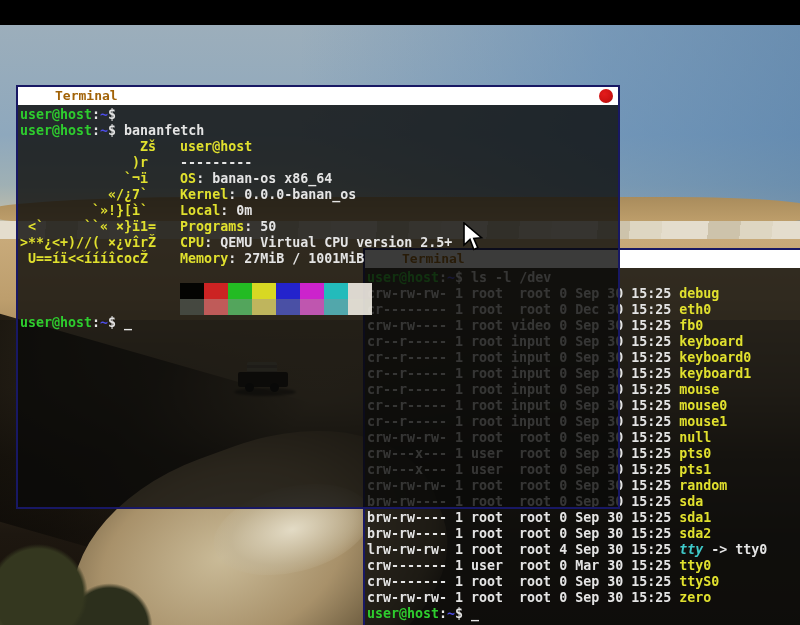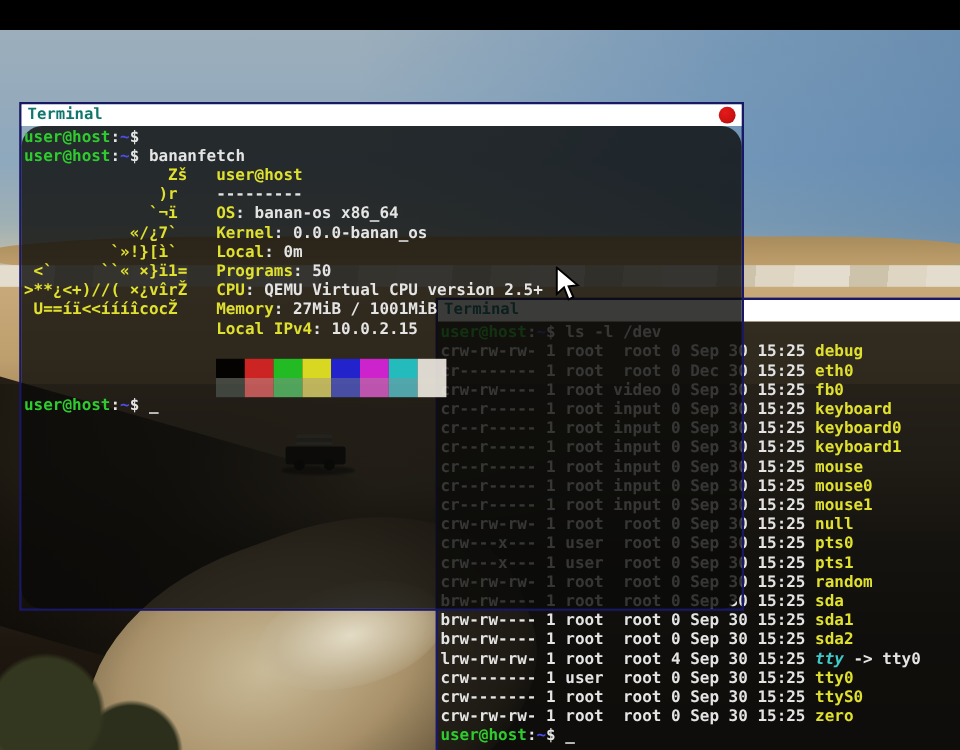--- a/index.html
+++ b/index.html
@@ -41,27 +41,27 @@
       background:rgba(0,0,0,.55);filter:blur(1px);}
   .truck .cargo{position:absolute;left:9px;top:0;width:30px;height:12px;border-radius:2px;
       background:repeating-linear-gradient(to bottom,#87806c 0 3px,#6d6654 3px 6px);}
   .truck .body{position:absolute;left:0;top:10px;width:50px;height:15px;border-radius:2px;background:#16130d;}
   .truck .w1,.truck .w2{position:absolute;top:21px;width:9px;height:9px;border-radius:50%;background:#070605;}
   .truck .w1{left:7px}.truck .w2{right:9px}
   
   .window{position:absolute;border:2px solid var(--window-border,#181864);box-sizing:border-box;}
   .titlebar{height:18px;background:var(--titlebar,#fff);position:relative;display:flex;align-items:center;
             padding-left:5px;box-sizing:border-box;}
-  .titlebar .title{font:700 13px/18px "DejaVu Sans Mono",monospace;color:#0f766e;}
+  .titlebar .title{font:700 13px/18px "DejaVu Sans Mono",monospace;color:#a16207;margin-left:32px;}
   .closebtn{position:absolute;right:5px;top:2px;width:14px;height:14px;cursor:pointer;}
   .closebtn .dot{display:block;width:14px;height:14px;border-radius:50%;
       background:radial-gradient(circle at 38% 35%,#e41b1b 0%,var(--close-red,#c11) 60%,#8f0d0d 100%);}
   .content{position:absolute;left:0;top:18px;right:0;bottom:0;padding:2px 0 0 2px;box-sizing:border-box;}
   .t1{left:16px;top:60px;width:604px;height:424px;z-index:3;}
-  .t1 .content{background:rgba(10,10,9,.8);border-radius:17px;}
+  .t1 .content{background:rgba(10,10,9,.8);}
   .t2{left:363px;top:223px;width:460px;height:400px;z-index:2;}
   .t2 .content{background:rgba(12,12,11,.8);}
   
   .term{margin:0;font:700 13.3px/16px "DejaVu Sans Mono",monospace;color:var(--white,#e4e4e4);}
   .tl{height:16px;white-space:pre;}
   .g{color:var(--green,#2ecc2e);} .y{color:var(--yellow,#e0e02e);} .w{color:var(--white,#e4e4e4);}
   .b{color:var(--blue,#4d4de8);} .c{color:var(--cyan,#3fc9c9);font-style:italic;}
   .sw{display:inline-block;width:3ch;height:16px;vertical-align:top;}
   
   .cursor{position:absolute;left:462px;top:197px;width:22px;height:30px;z-index:10;pointer-events:none;}
@@ -111,21 +111,21 @@
             <div class="tl"><span class="w">cr--r----- 1 root input 0 Sep 30 15:25 </span><span class="y">mouse0</span></div>
             <div class="tl"><span class="w">cr--r----- 1 root input 0 Sep 30 15:25 </span><span class="y">mouse1</span></div>
             <div class="tl"><span class="w">crw-rw-rw- 1 root  root 0 Sep 30 15:25 </span><span class="y">null</span></div>
             <div class="tl"><span class="w">crw---x--- 1 user  root 0 Sep 30 15:25 </span><span class="y">pts0</span></div>
             <div class="tl"><span class="w">crw---x--- 1 user  root 0 Sep 30 15:25 </span><span class="y">pts1</span></div>
             <div class="tl"><span class="w">crw-rw-rw- 1 root  root 0 Sep 30 15:25 </span><span class="y">random</span></div>
             <div class="tl"><span class="w">brw-rw---- 1 root  root 0 Sep 30 15:25 </span><span class="y">sda</span></div>
             <div class="tl"><span class="w">brw-rw---- 1 root  root 0 Sep 30 15:25 </span><span class="y">sda1</span></div>
             <div class="tl"><span class="w">brw-rw---- 1 root  root 0 Sep 30 15:25 </span><span class="y">sda2</span></div>
             <div class="tl"><span class="w">lrw-rw-rw- 1 root  root 4 Sep 30 15:25 </span><span class="c">tty</span><span class="w"> -&gt; tty0</span></div>
-            <div class="tl"><span class="w">crw------- 1 user  root 0 Sep 30 15:25 </span><span class="y">tty0</span></div>
+            <div class="tl"><span class="w">crw------- 1 user  root 0 Mar 30 15:25 </span><span class="y">tty0</span></div>
             <div class="tl"><span class="w">crw------- 1 root  root 0 Sep 30 15:25 </span><span class="y">ttyS0</span></div>
             <div class="tl"><span class="w">crw-rw-rw- 1 root  root 0 Sep 30 15:25 </span><span class="y">zero</span></div>
             <div class="tl"><span class="g">user@host</span><span class="w">:</span><span class="b">~</span><span class="w">$ </span><span class="w">_</span></div>
           </div>
       </div>
     </div>
 
     <div class="window t1">
       <div class="titlebar">
         <span class="title">Terminal</span>
@@ -138,21 +138,20 @@
             <div class="tl"><span class="g">user@host</span><span class="w">:</span><span class="b">~</span><span class="w">$</span></div>
             <div class="tl"><span class="g">user@host</span><span class="w">:</span><span class="b">~</span><span class="w">$ bananfetch</span></div>
             <div class="tl"><span class="y">               Zš   user@host</span></div>
             <div class="tl"><span class="y">              )r </span><span class="w">   ---------</span></div>
             <div class="tl"><span class="y">             `¬ï    OS</span><span class="w">: banan-os x86_64</span></div>
             <div class="tl"><span class="y">           «/¿7`    Kernel</span><span class="w">: 0.0.0-banan_os</span></div>
             <div class="tl"><span class="y">         `»!}[ì`    Local</span><span class="w">: 0m</span></div>
             <div class="tl"><span class="y"> &lt;`     ``« ×}ï1=   Programs</span><span class="w">: 50</span></div>
             <div class="tl"><span class="y">&gt;**¿&lt;+)//( ×¿vîrŽ   CPU</span><span class="w">: QEMU Virtual CPU version 2.5+</span></div>
             <div class="tl"><span class="y"> U==íï&lt;&lt;íííîcocŽ    Memory</span><span class="w">: 27MiB / 1001MiB</span></div>
-            <div class="tl"><span class="y">                    Local IPv4</span><span class="w">: 10.0.2.15</span></div>
             <div class="tl"> </div>
             <div class="tl"><span class="w">                    </span><span class="sw" style="background: rgba(0, 0, 0, 0.9);"></span><span class="sw" style="background: rgb(204, 35, 35);"></span><span class="sw" style="background: rgb(35, 187, 35);"></span><span class="sw" style="background: rgb(216, 216, 35);"></span><span class="sw" style="background: rgb(35, 35, 204);"></span><span class="sw" style="background: rgb(204, 35, 204);"></span><span class="sw" style="background: rgb(35, 187, 187);"></span><span class="sw" style="background: rgba(235, 230, 222, 0.92);"></span></div>
             <div class="tl"><span class="w">                    </span><span class="sw" style="background: rgba(90, 100, 95, 0.55);"></span><span class="sw" style="background: rgba(240, 110, 110, 0.75);"></span><span class="sw" style="background: rgba(100, 220, 120, 0.7);"></span><span class="sw" style="background: rgba(232, 222, 112, 0.78);"></span><span class="sw" style="background: rgba(82, 92, 204, 0.78);"></span><span class="sw" style="background: rgba(232, 100, 216, 0.78);"></span><span class="sw" style="background: rgba(92, 204, 212, 0.78);"></span><span class="sw" style="background: rgba(246, 242, 232, 0.88);"></span></div>
             <div class="tl"><span class="g">user@host</span><span class="w">:</span><span class="b">~</span><span class="w">$ </span><span class="w">_</span></div>
           </div>
       </div>
     </div>
 
     <div class="cursor">
       <svg width="22" height="30" viewBox="0 0 22 30">

